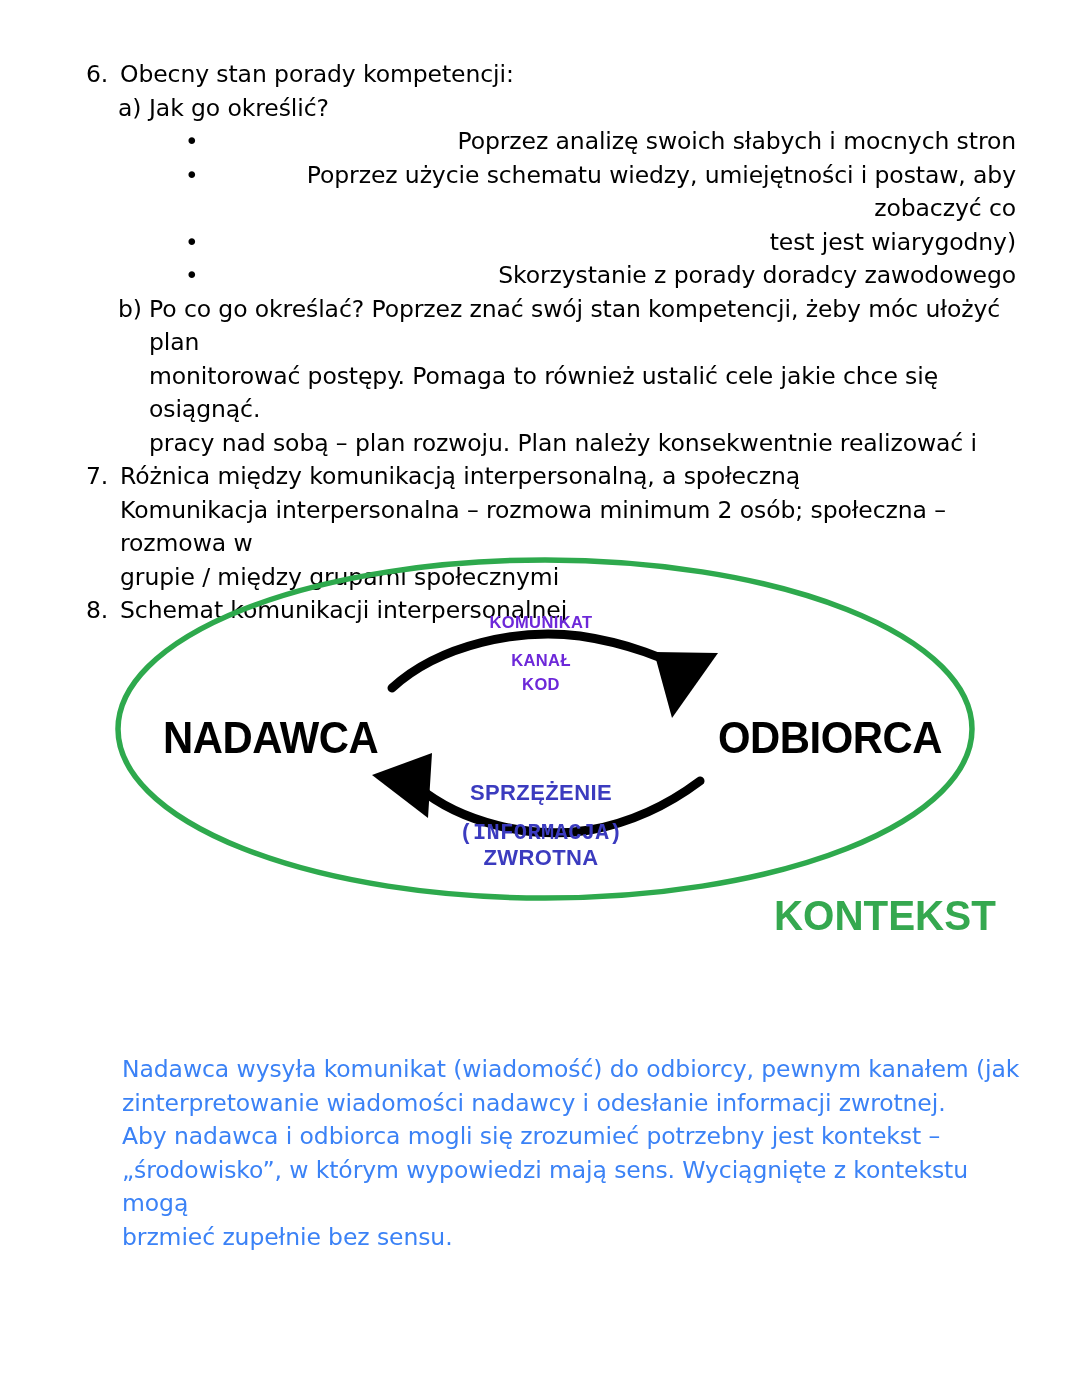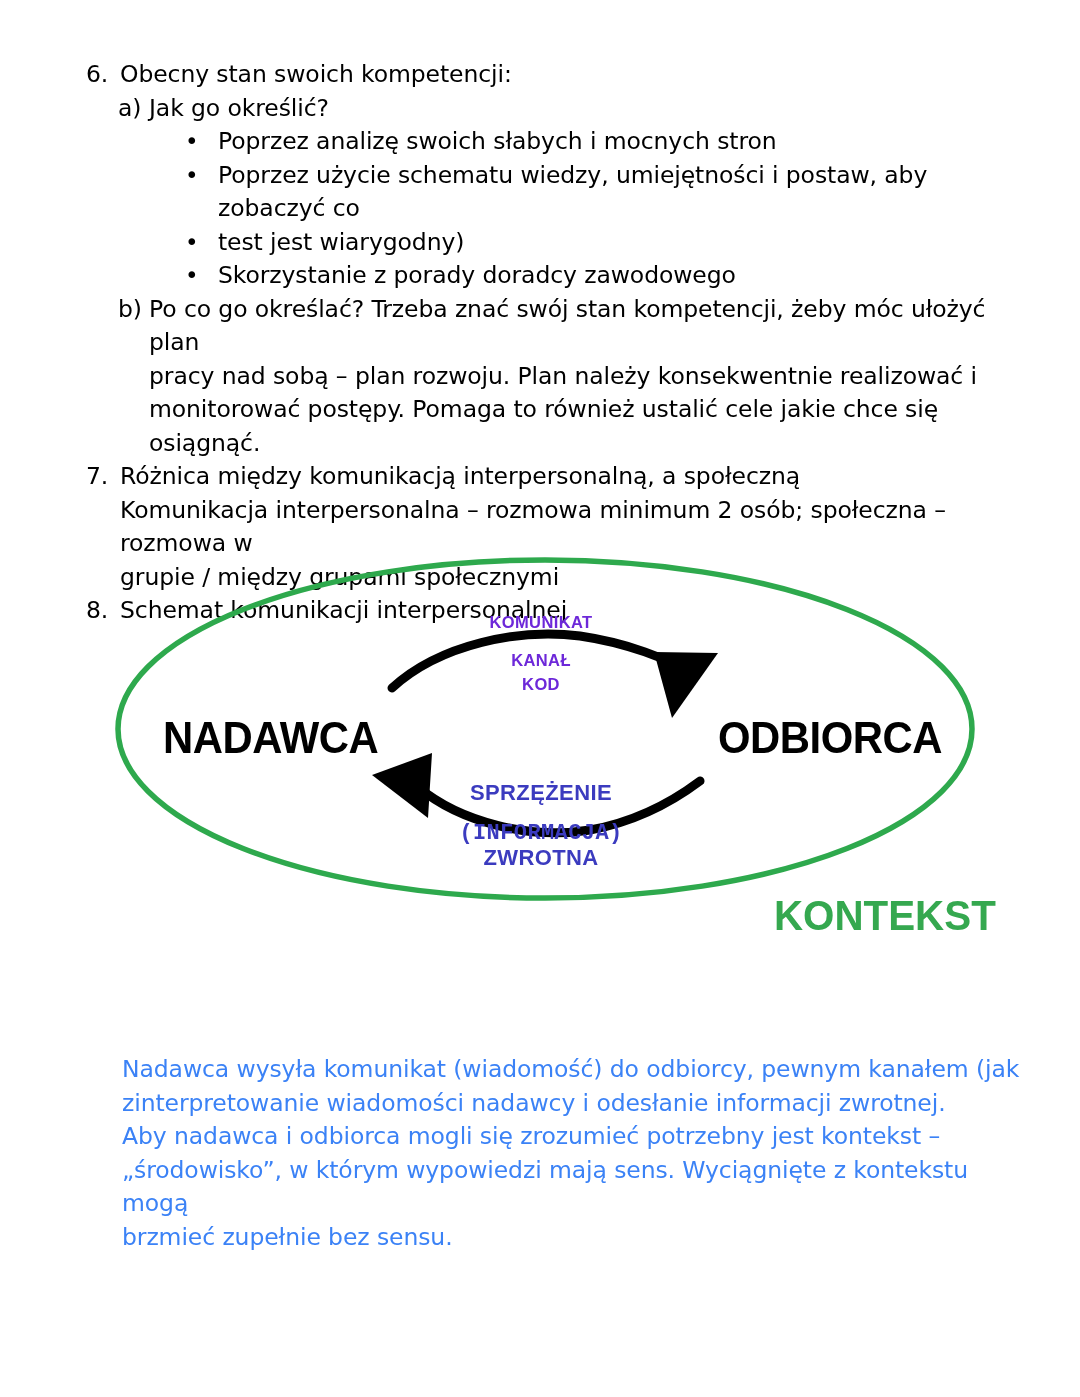--- a/index.html
+++ b/index.html
@@ -59,21 +59,21 @@
     display: flex;
     align-items: flex-start;
   }
   .bullet .dot {
     flex: 0 0 auto;
     width: 33px;
     font-size: 23px;
     line-height: 33.5px;
     text-align: left;
   }
-  .bullet .btext { flex: 1 1 auto; }
+  .bullet .btext { flex: 1 1 auto; text-align: right; }
 
   .plainline { display: block; }
 
   
   .diagram {
     position: absolute;
     left: 0px;
     top: 540px;
     width: 1080px;
     height: 420px;
@@ -128,21 +128,21 @@
 </style>
 </head>
 <body>
 
 <div class="page">
 
   <div class="notes">
 
     <div class="item">
       <span class="marker">6.</span>
-      <span class="item-body">Obecny stan swoich kompetencji:</span>
+      <span class="item-body">Obecny stan porady kompetencji:</span>
     </div>
 
     <div class="sub-a">
       <div class="item">
         <span class="marker alpha">a)</span>
         <span class="item-body">Jak go określić?</span>
       </div>
     </div>
 
     <div class="bullets">
@@ -174,23 +174,23 @@
           <span class="plainline">Skorzystanie z porady doradcy zawodowego</span>
         </span>
       </div>
 
     </div>
 
     <div class="sub-a">
       <div class="item">
         <span class="marker alpha">b)</span>
         <span class="item-body">
-          <span class="plainline">Po co go określać? Trzeba znać swój stan kompetencji, żeby móc ułożyć plan</span>
+          <span class="plainline">Po co go określać? Poprzez znać swój stan kompetencji, żeby móc ułożyć plan</span>
+          <span class="plainline">monitorować postępy. Pomaga to również ustalić cele jakie chce się osiągnąć.</span>
           <span class="plainline">pracy nad sobą – plan rozwoju. Plan należy konsekwentnie realizować i</span>
-          <span class="plainline">monitorować postępy. Pomaga to również ustalić cele jakie chce się osiągnąć.</span>
         </span>
       </div>
     </div>
 
     <div class="item">
       <span class="marker">7.</span>
       <span class="item-body">
         <span class="plainline">Różnica między komunikacją interpersonalną, a społeczną</span>
         <span class="plainline">Komunikacja interpersonalna – rozmowa minimum 2 osób; społeczna – rozmowa w</span>
         <span class="plainline">grupie / między grupami społecznymi</span>

